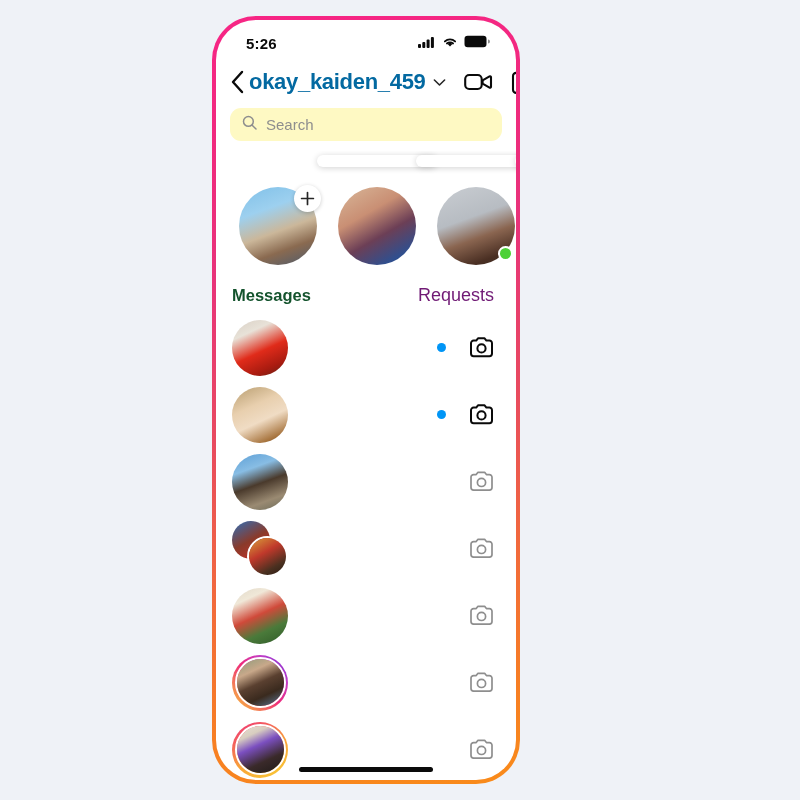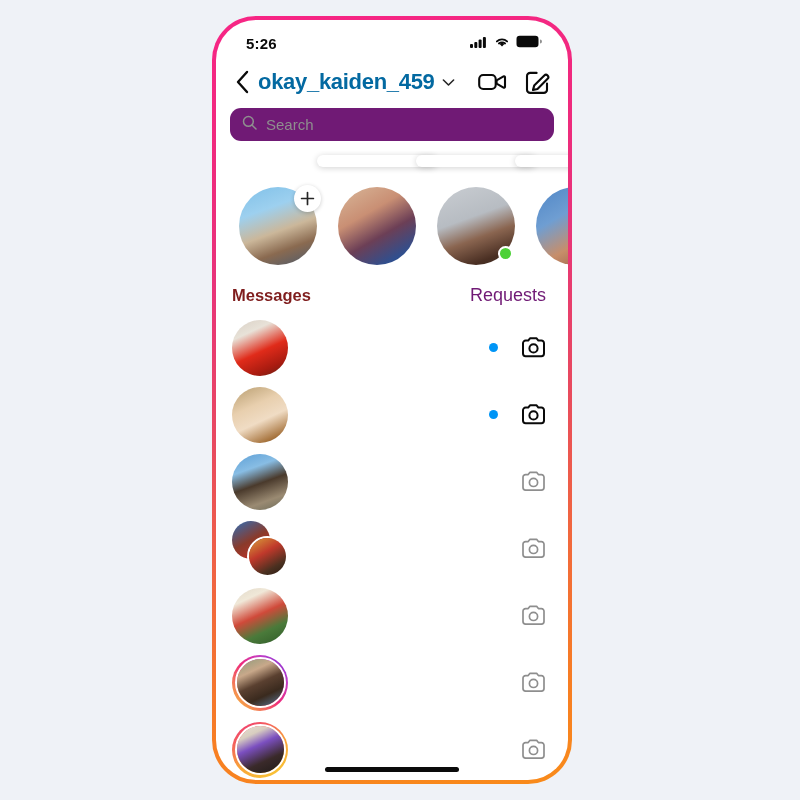--- a/index.html
+++ b/index.html
@@ -8,21 +8,21 @@
     background: #eff2f7;
     font-family: "Liberation Sans", sans-serif;
     overflow: hidden;
   }
   #stage { position: relative; width: 800px; height: 800px; }
 
   
   .phone-frame {
     position: absolute;
     left: 212px; top: 16px;
-    width: 360px; height: 768px;
+    width: 308px; height: 768px;
     border-radius: 44px;
     padding: 4px;
     background: linear-gradient(170deg,
         #f72585 0%, #ef2a7d 18%, #e8337a 32%,
         #e84a5f 52%, #f26b3a 72%, #f77e23 88%, #f98b1a 100%);
     overflow: hidden;
   }
   .phone-screen {
     width: 100%; height: 100%;
     background: #ffffff;
@@ -51,21 +51,21 @@
     font-size: 22px; font-weight: bold; color: #0369a1;
     letter-spacing: -0.3px; margin-left: 4px; white-space: nowrap;
   }
   .nav-caret { margin-left: 7px; display: flex; align-items: center; }
   .nav-spacer { flex: 1; }
   .nav-icon { margin-left: 18px; display: flex; align-items: center; cursor: pointer; }
 
   
   .search-wrap { padding: 2px 14px 10px 14px; }
   .search-bar {
-    height: 33px; background: #701a75; border-radius: 11px;
+    height: 33px; background: #fef9c3; border-radius: 11px;
     display: flex; align-items: center; padding: 0 12px; gap: 9px;
   }
   .search-placeholder { font-size: 15px; color: #8e8e8e; }
 
   
   .notes-row {
     display: flex; gap: 4px;
     padding: 14px 0 4px 14px;
     overflow: hidden;
     height: 122px;
@@ -103,21 +103,21 @@
     position: absolute; right: 2px; bottom: 4px;
     width: 15px; height: 15px; border-radius: 50%;
     background: #4cd137; border: 2.5px solid #fff; z-index: 6;
   }
 
   
   .messages-header {
     display: flex; align-items: center; justify-content: space-between;
     padding: 12px 22px 8px 16px;
   }
-  .messages-title { font-size: 16.5px; font-weight: bold; color: #7f1d1d; }
+  .messages-title { font-size: 16.5px; font-weight: bold; color: #14532d; }
   .requests-link { font-size: 18px; color: #701a75; cursor: pointer; }
 
   
   .thread-list { padding-left: 16px; }
   .thread-row {
     display: flex; align-items: center;
     height: 67px; padding-right: 22px;
     cursor: pointer;
   }
   .avatar-cell { width: 58px; flex: 0 0 58px; position: relative; height: 56px; }

